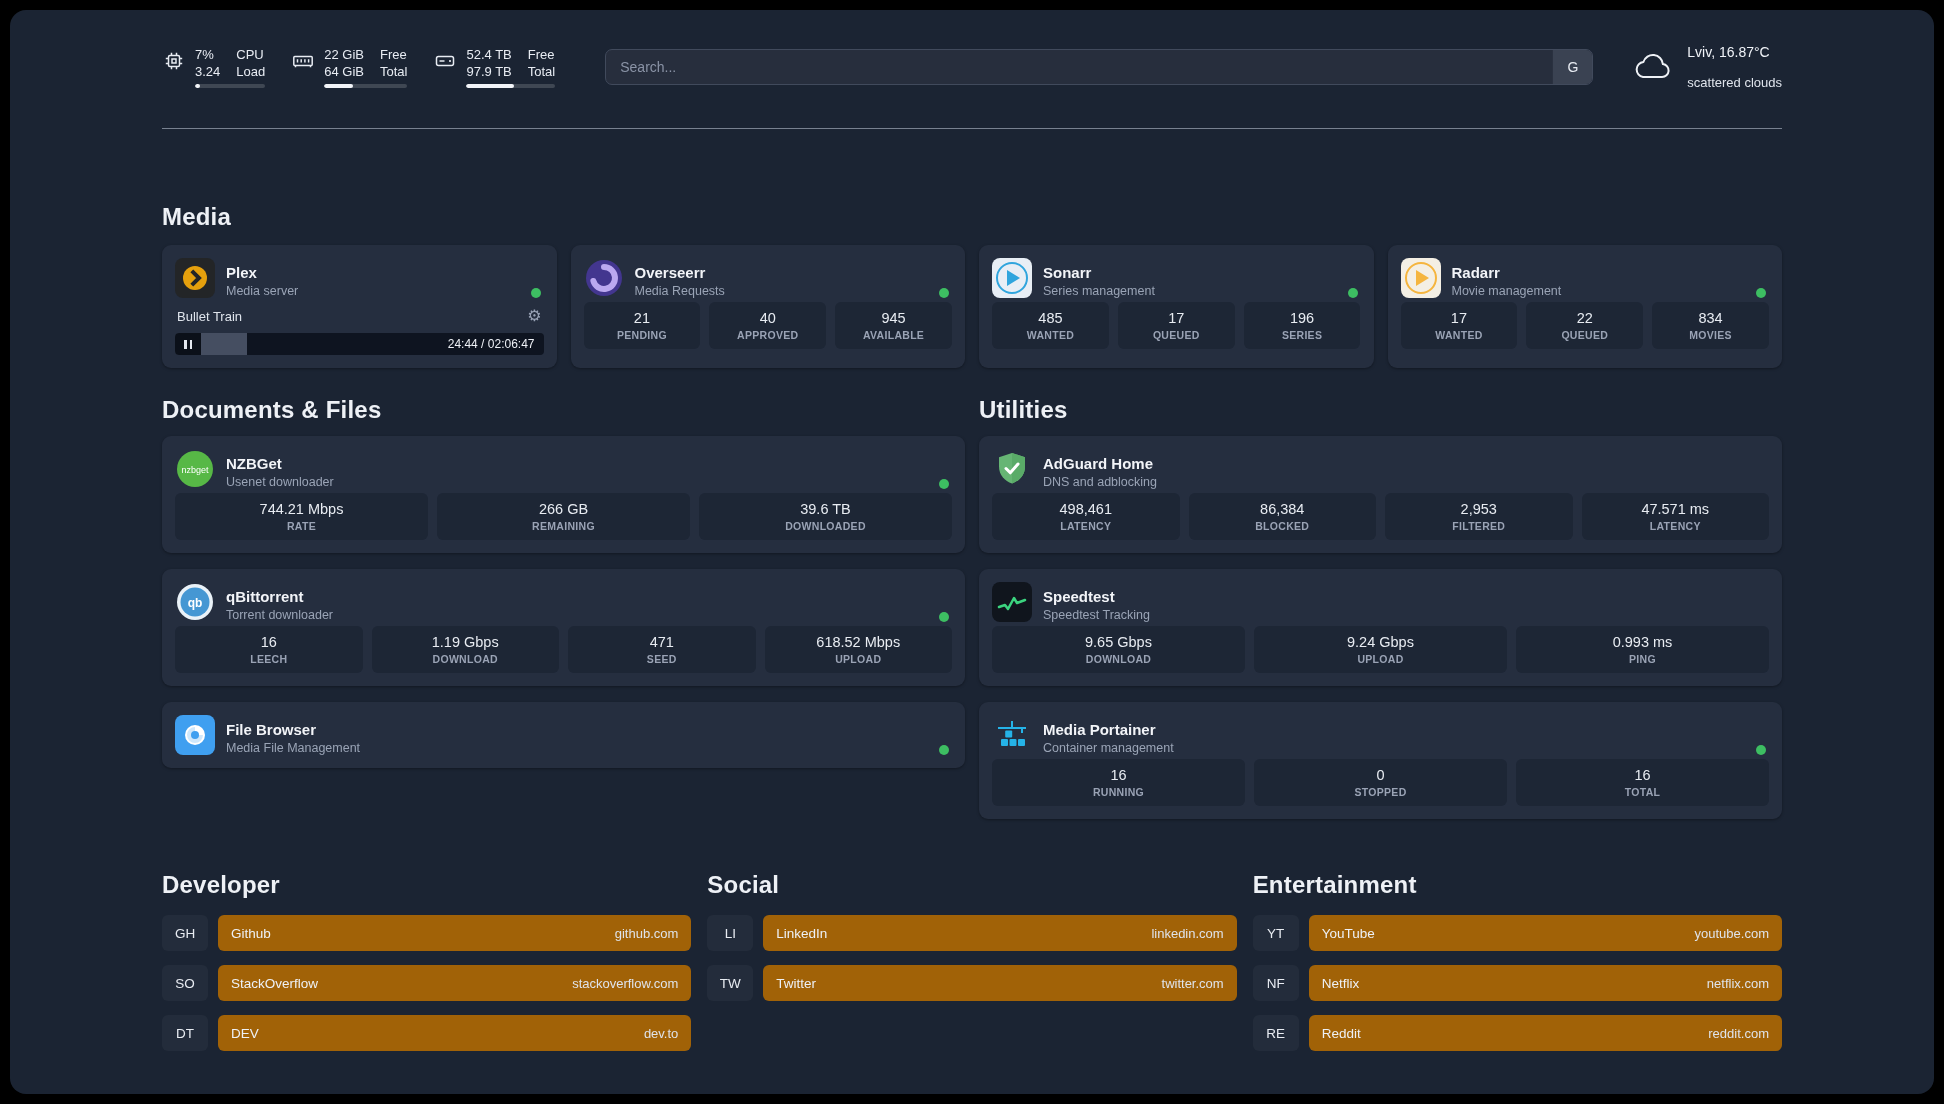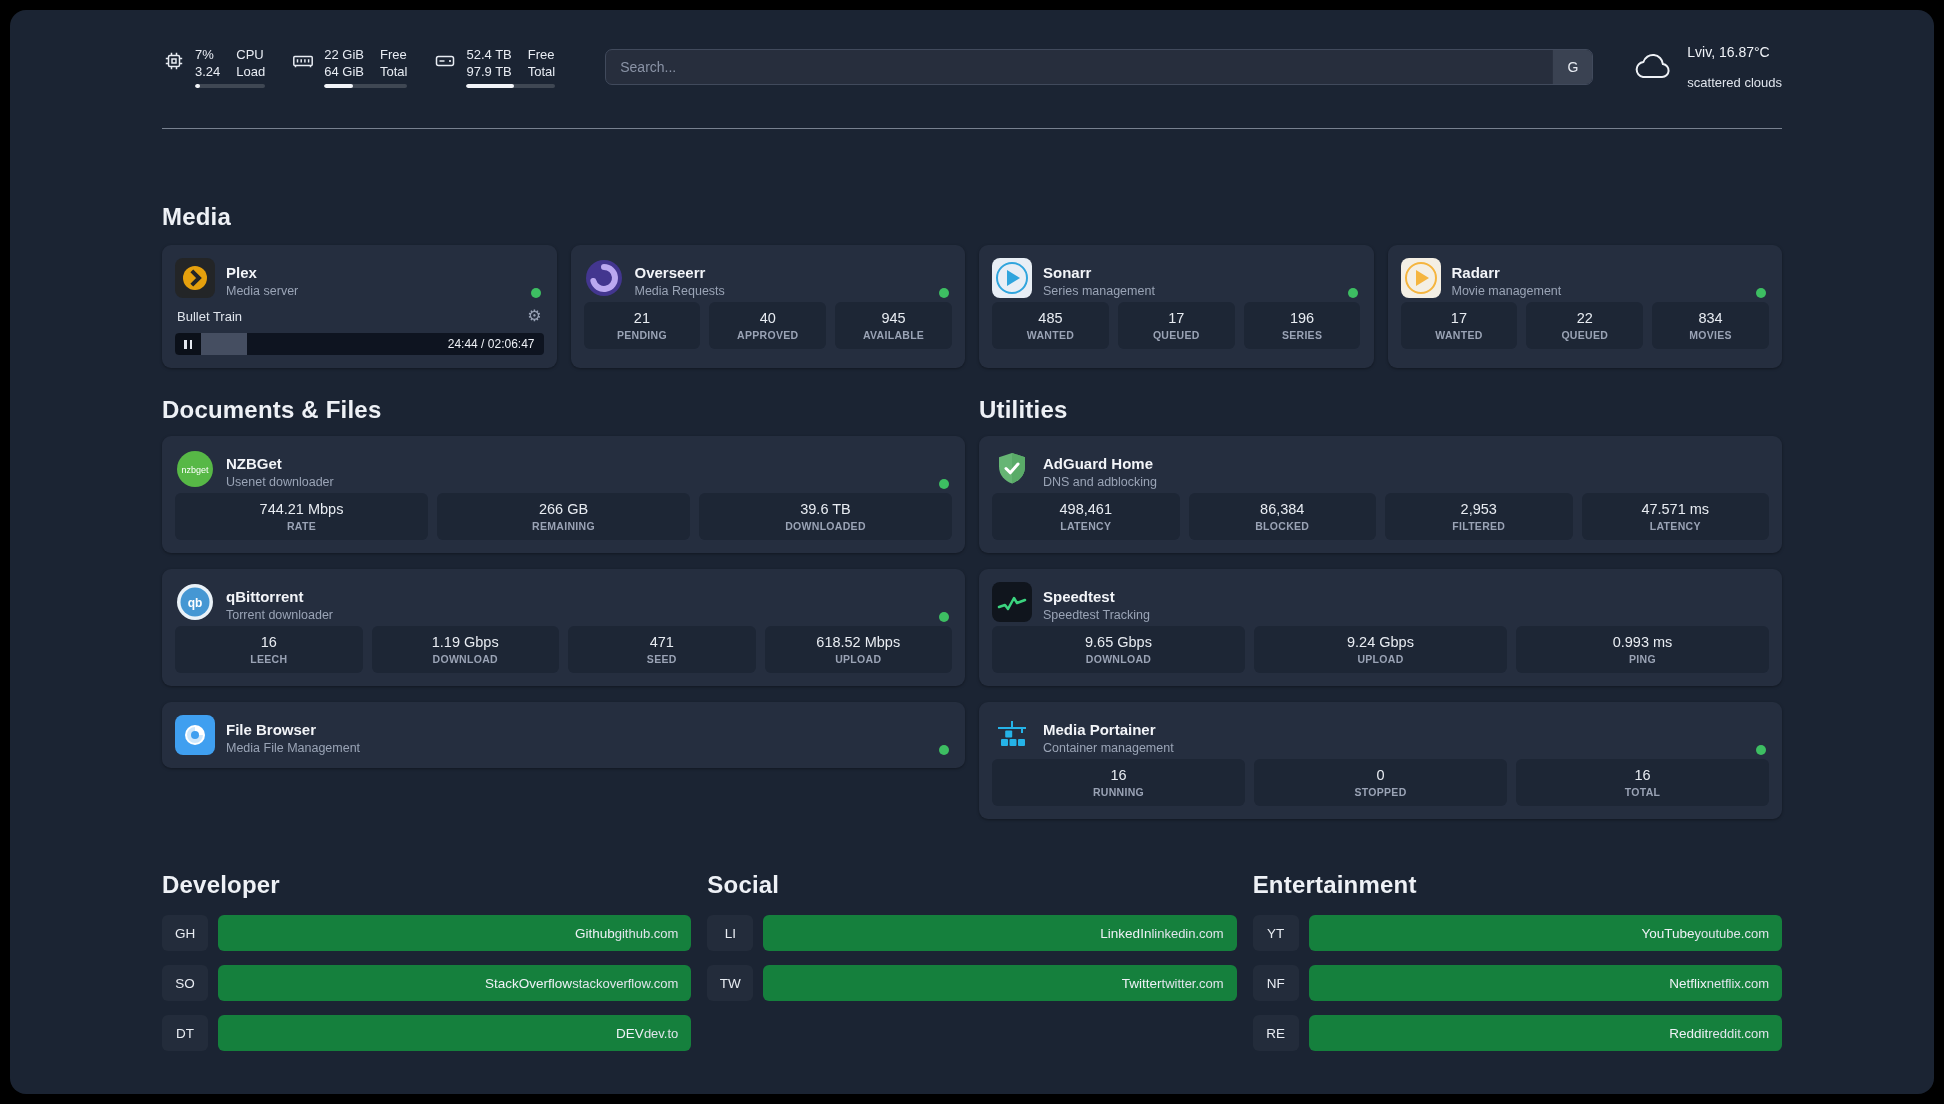--- a/index.html
+++ b/index.html
@@ -57,21 +57,21 @@
   .two-col{display:grid;grid-template-columns:1fr 1fr;gap:14px;margin-top:28px;align-items:start}
   .col h2{margin-bottom:12px}
   .col .card{margin-bottom:16px}
   .col .card:last-child{margin-bottom:0}
 
   
   .bookmarks{display:grid;grid-template-columns:1fr 1fr 1fr;gap:16px;margin-top:52px;align-items:start}
   .bm-col h2{margin-bottom:16px}
   .bm-row{display:flex;align-items:center;gap:10px;margin-bottom:14px}
   .bm-abbr{width:46px;height:36px;border-radius:6px;background:rgba(255,255,255,.04);display:flex;align-items:center;justify-content:center;font-size:13.5px;color:#e8ecf2;flex:none}
-  .bm-bar{flex:1;height:36px;background:#15803d;border-radius:6px;display:flex;align-items:center;justify-content:flex-end;padding:0 13px;cursor:pointer}
+  .bm-bar{flex:1;height:36px;background:#a16207;border-radius:6px;display:flex;align-items:center;justify-content:space-between;padding:0 13px;cursor:pointer}
   .bm-name{font-size:13.5px;color:#eef1f6}
   .bm-url{font-size:13px;color:#dfe3ea}
 </style>
 </head>
 <body>
 
 <div class="page">
   <div class="container">
 
     <header class="topbar">

